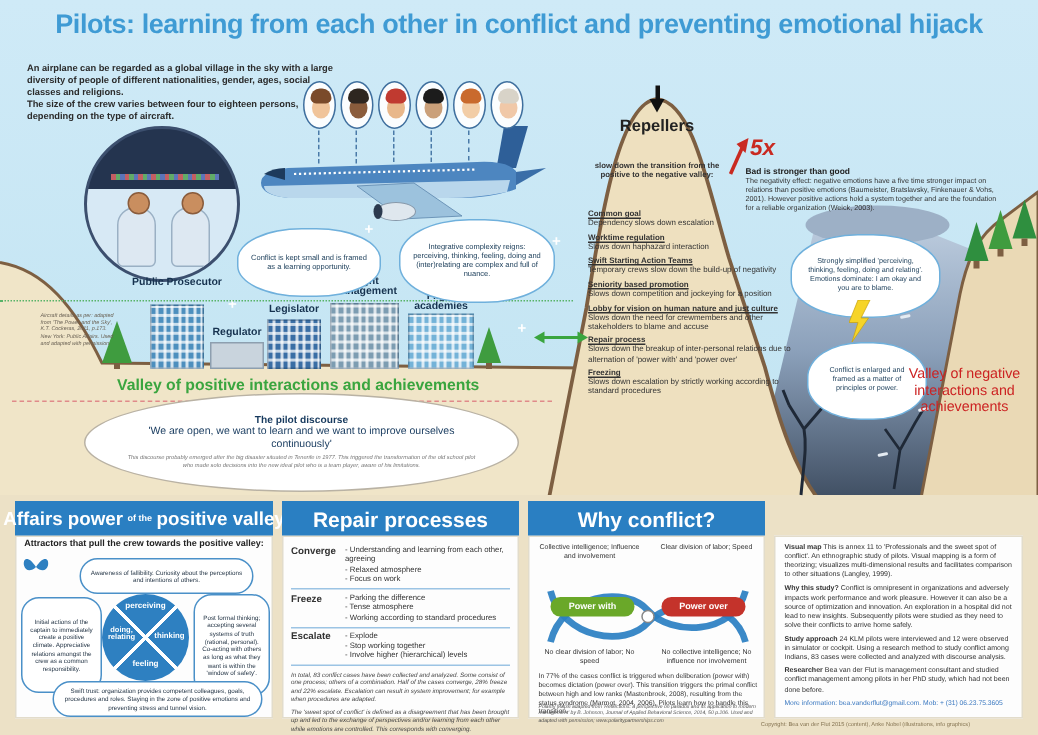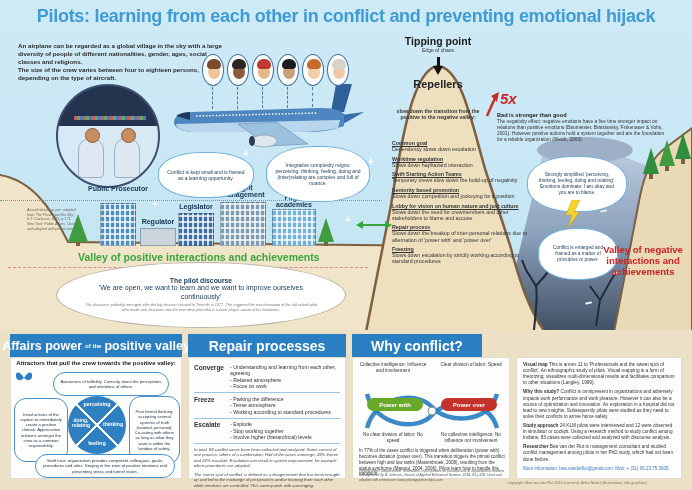--- a/index.html
+++ b/index.html
@@ -56,21 +56,21 @@
   .bad-t{position:absolute;left:497px;top:119px;width:170px;font-size:4.8px;color:#333;
     line-height:1.25;z-index:4;}
   .tip{position:absolute;left:390px;top:35px;width:96px;text-align:center;z-index:4;}
   .tip .l1{font-size:10.5px;font-weight:bold;color:#1b1b1b;}
   .tip .l2{font-size:5px;color:#333;}
   .tip-stem{position:absolute;left:437px;top:57px;width:3px;height:9px;background:#111;z-index:4;}
   .tip-arr{position:absolute;left:433px;top:66px;width:0;height:0;z-index:4;
     border-left:5.5px solid transparent;border-right:5.5px solid transparent;border-top:9px solid #111;}
   .vpos{position:absolute;left:78px;top:251px;width:280px;font-size:10.5px;font-weight:bold;
     color:#3aa53f;white-space:nowrap;z-index:3;}
-  .vneg{position:absolute;left:596px;top:244px;width:94px;font-size:9.5px;font-weight:bold;
+  .vneg{position:absolute;left:596px;top:244px;width:94px;font-size:9.5px;font-weight:normal;
     color:#cc2222;line-height:1.18;text-align:center;z-index:4;}
   .rain{position:absolute;width:7px;height:1.5px;background:#e4ebf2;border-radius:1px;
     transform:rotate(-12deg);z-index:3;}
   .discourse{position:absolute;left:56px;top:262px;width:290px;height:66px;border-radius:50%;
     background:#fff;border:1px solid #b9b2a4;z-index:3;display:flex;flex-direction:column;
     align-items:center;justify-content:center;text-align:center;}
   .disc-t{font-size:6.8px;font-weight:bold;color:#173a5e;}
   .disc-q{font-size:7px;color:#173a5e;width:240px;line-height:1.2;}
   .disc-n{font-size:3.8px;font-style:italic;color:#777;width:235px;margin-top:2px;line-height:1.25;}
   .attrib{position:absolute;left:27px;top:208px;width:52px;font-size:3.6px;font-style:italic;
@@ -227,24 +227,20 @@
 
   <div class="cloud" style="left:158px;top:152px;width:96px;height:46px;font-size:5px">Conflict is kept small and is framed as a learning opportunity.</div>
   <div class="cloud" style="left:266px;top:146px;width:104px;height:56px;font-size:5px">Integrative complexity reigns: perceiving, thinking, feeling, doing and (inter)relating are complex and full of nuance.</div>
 
   <svg class="abs" style="left:356px;top:218px;z-index:3" width="36" height="14" viewBox="0 0 36 14">
     <line x1="5" y1="7" x2="31" y2="7" stroke="#3aa53f" stroke-width="2"></line>
     <polygon points="0,7 7,3 7,11" fill="#3aa53f"></polygon>
       <polygon points="36,7 29,3 29,11" fill="#3aa53f"></polygon>
   </svg>
 
-  <div class="tip">
-    <div class="l1">Tipping point</div>
-    <div class="l2">Edge of chaos</div>
-  </div>
   <div class="tip-stem"></div>
   <div class="tip-arr"></div>
 
   <div class="rep-title">Repellers</div>
   <div class="rep-sub">slow down the transition from the positive to the negative valley:</div>
   <div class="rep-list">
     <div class="rep-item">
         <div class="rep-name">Common goal</div>
         <div class="rep-desc">Dependency slows down escalation</div>
       </div>
@@ -351,21 +347,21 @@
       <div class="rbul">
         <div>Explode</div>
         <div>Stop working together</div>
         <div>Involve higher (hierarchical) levels</div>
       </div>
     </div>
     <div class="note">In total, 83 conflict cases have been collected and analyzed. Some consist of one process; others of a combination. Half of the cases converge, 28% freeze and 22% escalate. Escalation can result in system improvement; for example when procedures are adapted.</div>
     <div class="note">The 'sweet spot of conflict' is defined as a disagreement that has been brought up and led to the exchange of perspectives and/or learning from each other while emotions are controlled. This corresponds with converging.</div>
   </div>
 
-  <div class="phead" style="left:352px;width:130px;font-size:14px">Why conflict?</div>
+  <div class="phead" style="left:352px;width:158px;font-size:14px">Why conflict?</div>
   <div class="pbody" style="left:352px;width:158px">
     <div class="wlab" style="left:6px;top:4px;width:68px">Collective intelligence; Influence and involvement</div>
     <div class="wlab" style="left:84px;top:4px;width:68px">Clear division of labor; Speed</div>
     <svg class="abs" style="left:4px;top:24px" width="150" height="50" viewBox="0 0 150 50">
       <path d="M10,46 C18,14 60,8 75,25 C90,42 132,42 140,12" stroke="#2a7fc2" stroke-width="4.5" fill="none" opacity="0.92"></path>
       <path d="M10,12 C18,44 60,50 75,33 C90,16 132,16 140,46" stroke="#2a7fc2" stroke-width="4.5" fill="none" opacity="0.92"></path>
       <circle cx="75" cy="29" r="4" fill="#fff" stroke="#888" stroke-width="1"></circle>
     </svg>
     <div class="pill" style="left:14px;top:40px;width:56px;background:#6aa829">Power with</div>
     <div class="pill" style="left:88px;top:40px;width:56px;background:#c4332b">Power over</div>

